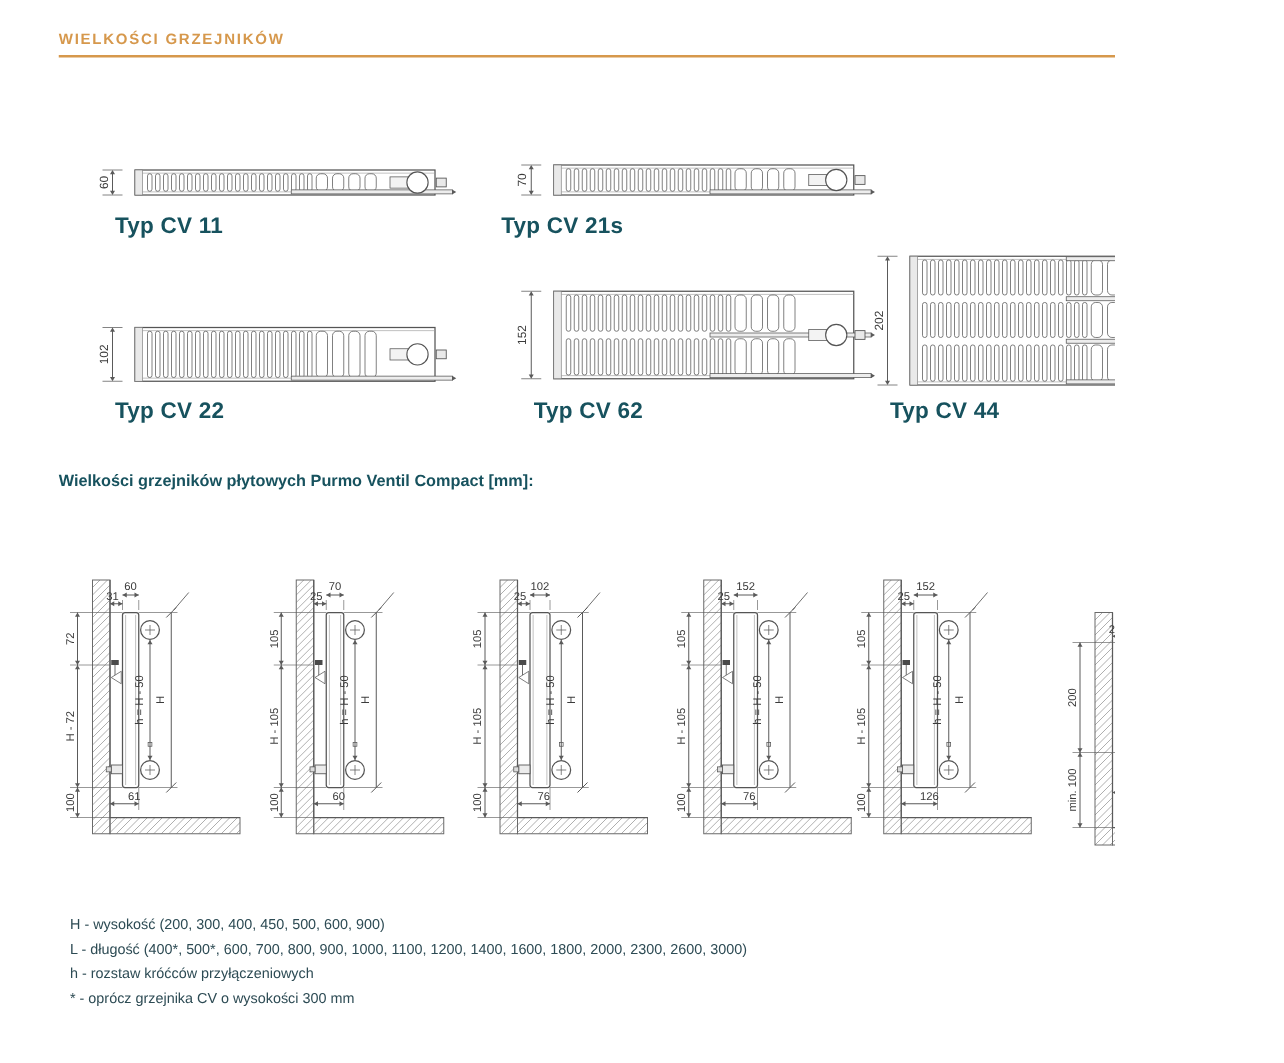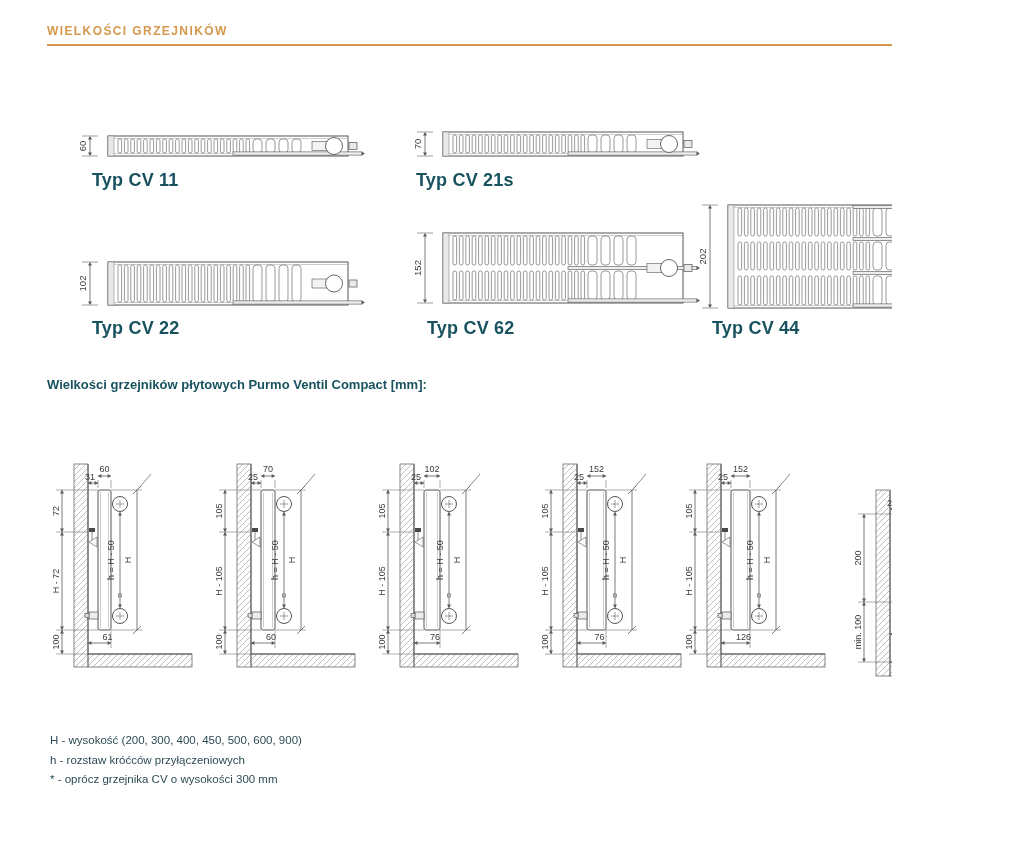--- a/index.html
+++ b/index.html
@@ -6,21 +6,21 @@
   #page{position:relative;width:892px;height:850px;background:#ffffff;overflow:hidden;
         font-family:"Liberation Sans",sans-serif;}
   .title{position:absolute;left:47px;top:24px;font-size:12px;letter-spacing:1.4px;
          color:#D6984C;font-weight:bold;}
   .title-line{position:absolute;left:47px;top:44px;width:933px;height:2px;background:#D6984C;}
   .tv{position:absolute;}
   .type-label{position:absolute;font-size:18px;font-weight:bold;color:#17525E;letter-spacing:0.2px;}
   .section-heading{position:absolute;left:47px;top:377px;font-size:13px;font-weight:bold;color:#17525E;}
   .sv{position:absolute;top:424px;}
   .sv-low{position:absolute;left:846px;top:462px;}
-  .footnotes{position:absolute;left:50px;top:731px;color:#2D4B54;font-size:11.5px;line-height:19.5px;}
+  .footnotes{position:absolute;left:56px;top:731px;color:#2D4B54;font-size:11.5px;line-height:19.5px;}
   .footnotes div{white-space:nowrap;}
   svg{display:block;}
 </style>
 </head>
 <body>
 
 <div id="page">
 
   <div class="title">WIELKOŚCI GRZEJNIKÓW</div>
   <div class="title-line"></div>
@@ -316,21 +316,21 @@
       <rect x="155" y="70.38000000000001" width="137" height="3.2" fill="#ededed" stroke="#555" stroke-width="0.6"></rect>
       <polygon points="295,71.98 291.6,69.98 291.6,73.98" fill="#5a5a5a"></polygon>
       <rect x="155" y="102.9" width="137" height="3.2" fill="#ededed" stroke="#555" stroke-width="0.6"></rect>
       <polygon points="295,104.5 291.6,102.5 291.6,106.5" fill="#5a5a5a"></polygon>
       <rect x="242" y="51" width="16" height="9" fill="#f3f3f3" stroke="#555" stroke-width="0.6"></rect>
       <circle cx="264" cy="55.5" r="8.5" fill="#ffffff" stroke="#555" stroke-width="0.9"></circle>
       <rect x="279" y="52" width="8" height="7" fill="#e9e9e9" stroke="#555" stroke-width="0.7"></rect>
     </svg>
 
   <div class="type-label" style="left:92px;top:170px">Typ CV 11</div>
-  <div class="type-label" style="left:416px;top:170px">Typ CV 21s</div>
+  <div class="type-label" style="left:401px;top:170px">Typ CV 21s</div>
   <div class="type-label" style="left:92px;top:318px">Typ CV 22</div>
   <div class="type-label" style="left:427px;top:318px">Typ CV 62</div>
   <div class="type-label" style="left:712px;top:318px">Typ CV 44</div>
 
   <div class="section-heading">Wielkości grzejników płytowych Purmo Ventil Compact [mm]:</div>
 
   <svg id="sv-0" class="sv" style="left:48px" width="152" height="252" viewBox="0 0 152 252">
       <clipPath id="wc0">
         <rect x="26" y="40" width="14" height="203"></rect>
       </clipPath>
@@ -1090,17 +1090,18 @@
       <text x="162" y="96" font-size="9" text-anchor="middle" fill="#3b3b3b" font-family="Liberation Sans, sans-serif" transform="rotate(-90 162 96)">200</text>
       <line x1="100" y1="160" x2="100" y2="178" stroke="#5a5a5a" stroke-width="0.5"></line>
       <line x1="44" y1="172" x2="100" y2="172" stroke="#5a5a5a" stroke-width="0.8"></line>
       <polygon points="44,172 47.4,170 47.4,174" fill="#5a5a5a"></polygon>
       <polygon points="100,172 96.6,170 96.6,174" fill="#5a5a5a"></polygon>
       <text x="80" y="169" font-size="9" text-anchor="middle" fill="#3b3b3b" font-family="Liberation Sans, sans-serif">126</text>
     </svg>
 
   <div class="footnotes">
     <div>H - wysokość (200, 300, 400, 450, 500, 600, 900)</div>
+    <div>L - długość (400*, 500*, 600, 700, 800, 900, 1000, 1100, 1200, 1400, 1600, 1800, 2000, 2300, 2600, 3000)</div>
     <div>h - rozstaw króćców przyłączeniowych</div>
     <div>* - oprócz grzejnika CV o wysokości 300 mm</div>
   </div>
 
 </div>
 
 </body></html>

